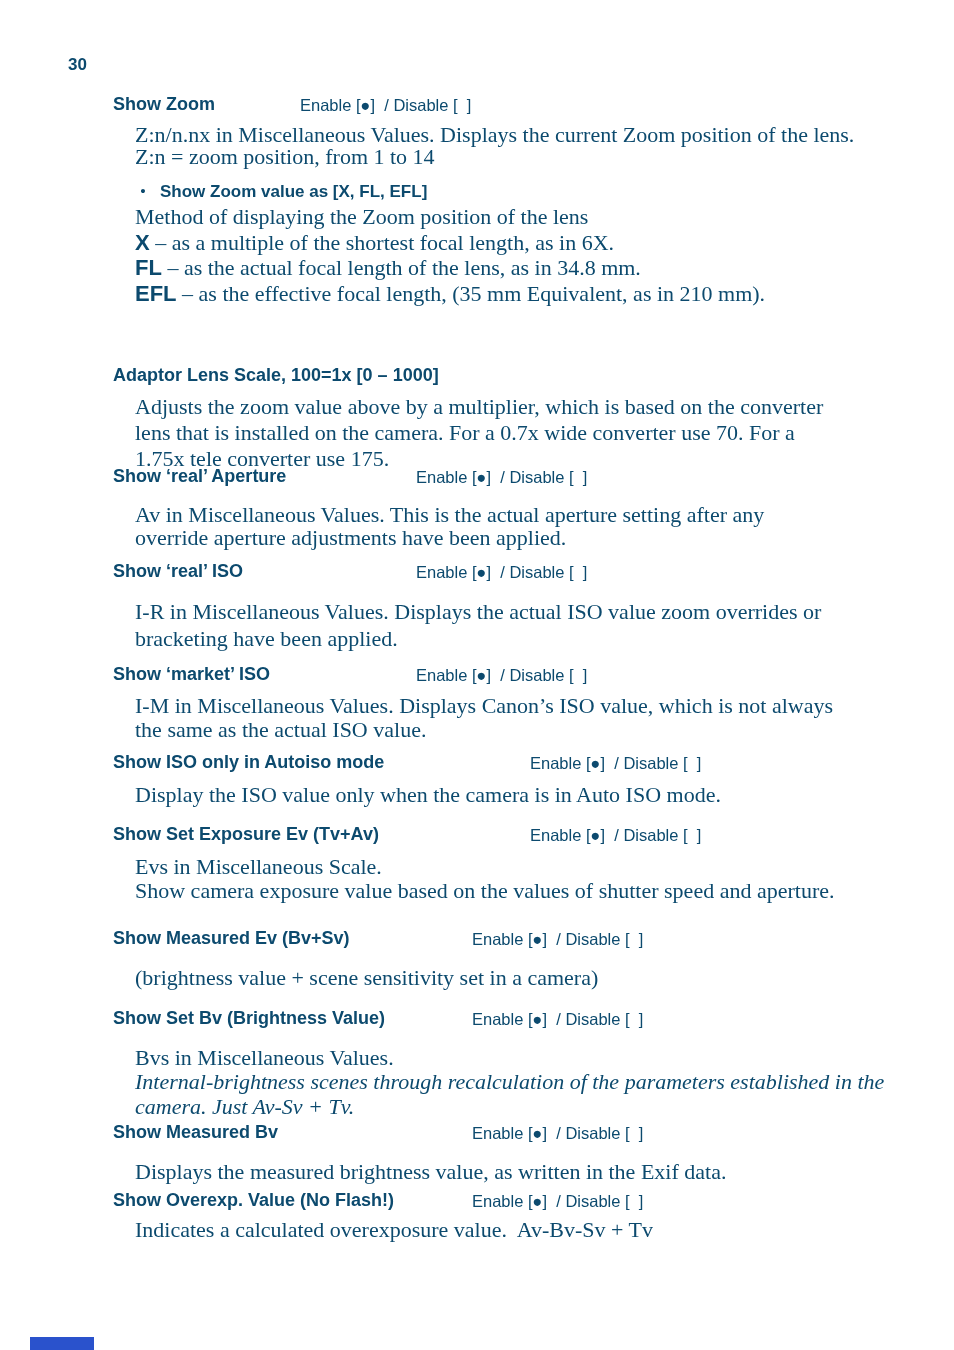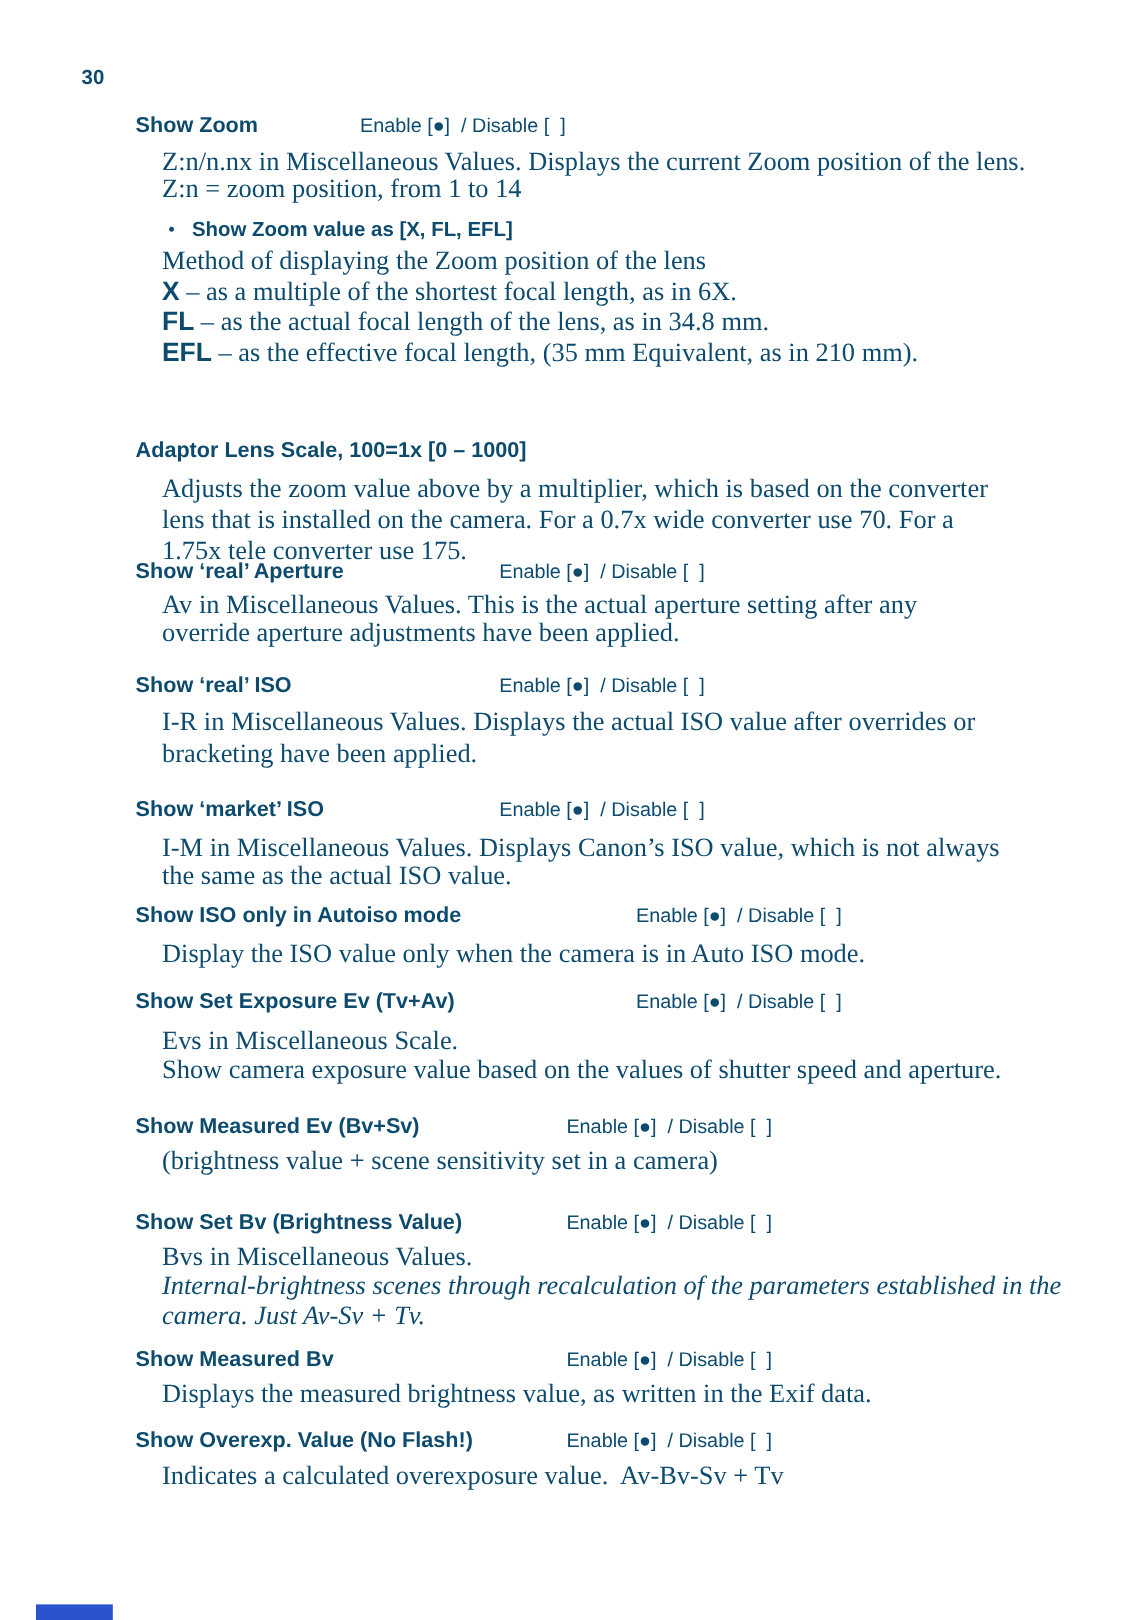--- a/index.html
+++ b/index.html
@@ -33,21 +33,21 @@
   .lh225 { line-height:22.5px; }
   .lh24  { line-height:24px; }
   .lh245 { line-height:24.5px; }
   .lh255 { line-height:25.5px; }
   .lh26  { line-height:26px; }
   .lh265 { line-height:26.5px; }
   .mt7  { margin-top:7px; }
   .mt8  { margin-top:8px; }
   .mt9  { margin-top:9px; }
   .mt10 { margin-top:10px; }
-  .mt11 { margin-top:6px; }
+  .mt11 { margin-top:17px; }
   .w690 { max-width:700px; }
   .w705 { max-width:705px; }
   .w725 { max-width:725px; }
   .w765 { max-width:765px;font-style:italic; }
   .bullet-row {
     margin:12px 0 0 27px;
     font:bold 17px/24px "Liberation Sans", sans-serif;
   }
   .bullet-glyph {
     font-family:"Liberation Serif", serif; font-weight:normal;
@@ -95,21 +95,21 @@
       <span class="toggle tg-b">Enable [●]  / Disable [  ]</span>
     </div>
     <p class="body lh225 mt11 w690">Av in Miscellaneous Values. This is the actual aperture setting after any override aperture adjustments have been applied.</p>
   </section>
 
   <section class="sec" style="top:560px">
     <div class="h-row">
       <h2 class="title">Show ‘real’ ISO</h2>
       <span class="toggle tg-b">Enable [●]  / Disable [  ]</span>
     </div>
-    <p class="body lh265 mt11 w725">I-R in Miscellaneous Values. Displays the actual ISO value after overrides or bracketing have been applied.</p>
+    <p class="body lh265 mt11 w725">I-R in Miscellaneous Values. Displays the actual ISO value zoom overrides or bracketing have been applied.</p>
   </section>
 
   <section class="sec" style="top:663px">
     <div class="h-row">
       <h2 class="title">Show ‘market’ ISO</h2>
       <span class="toggle tg-b">Enable [●]  / Disable [  ]</span>
     </div>
     <p class="body lh24 mt9 w705">I-M in Miscellaneous Values. Displays Canon’s ISO value, which is not always the same as the actual ISO value.</p>
   </section>
 

